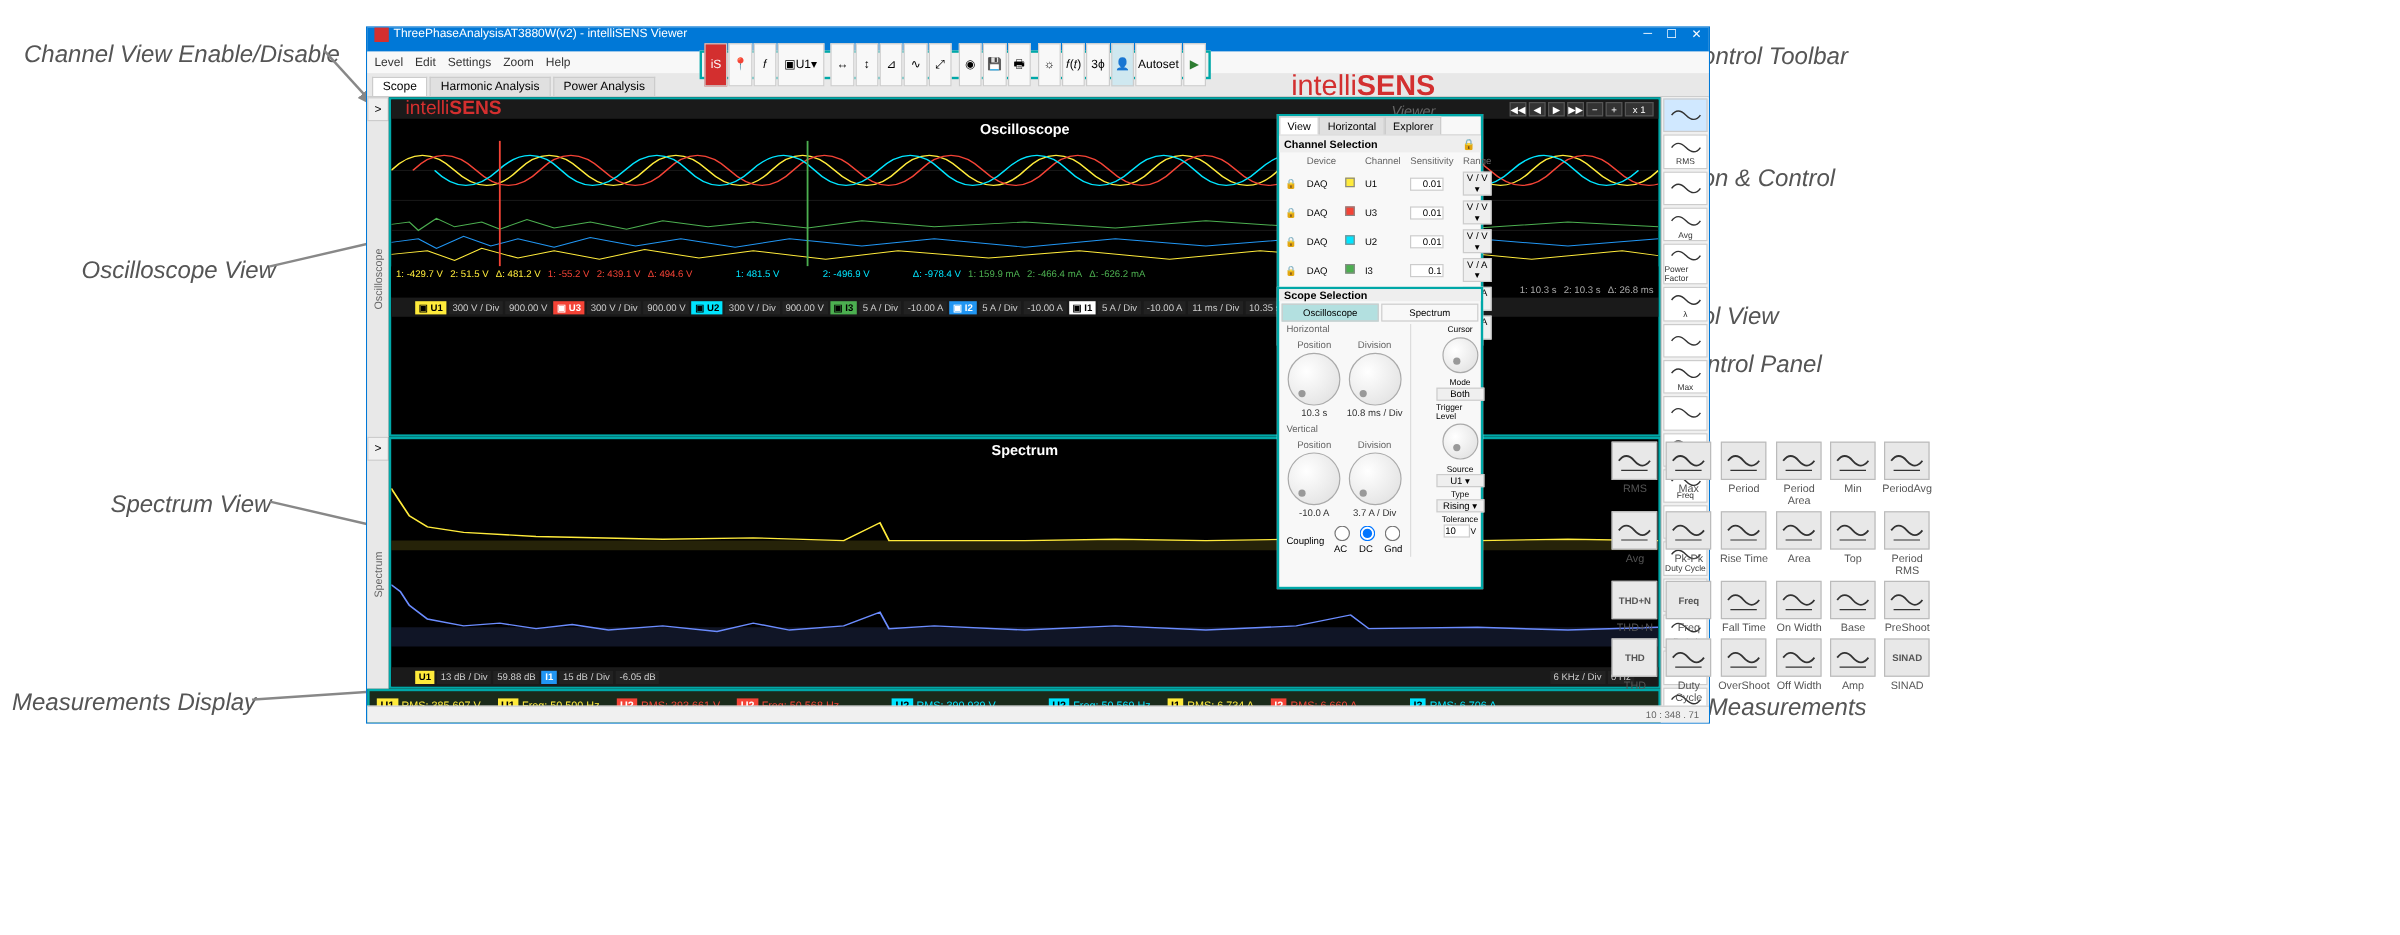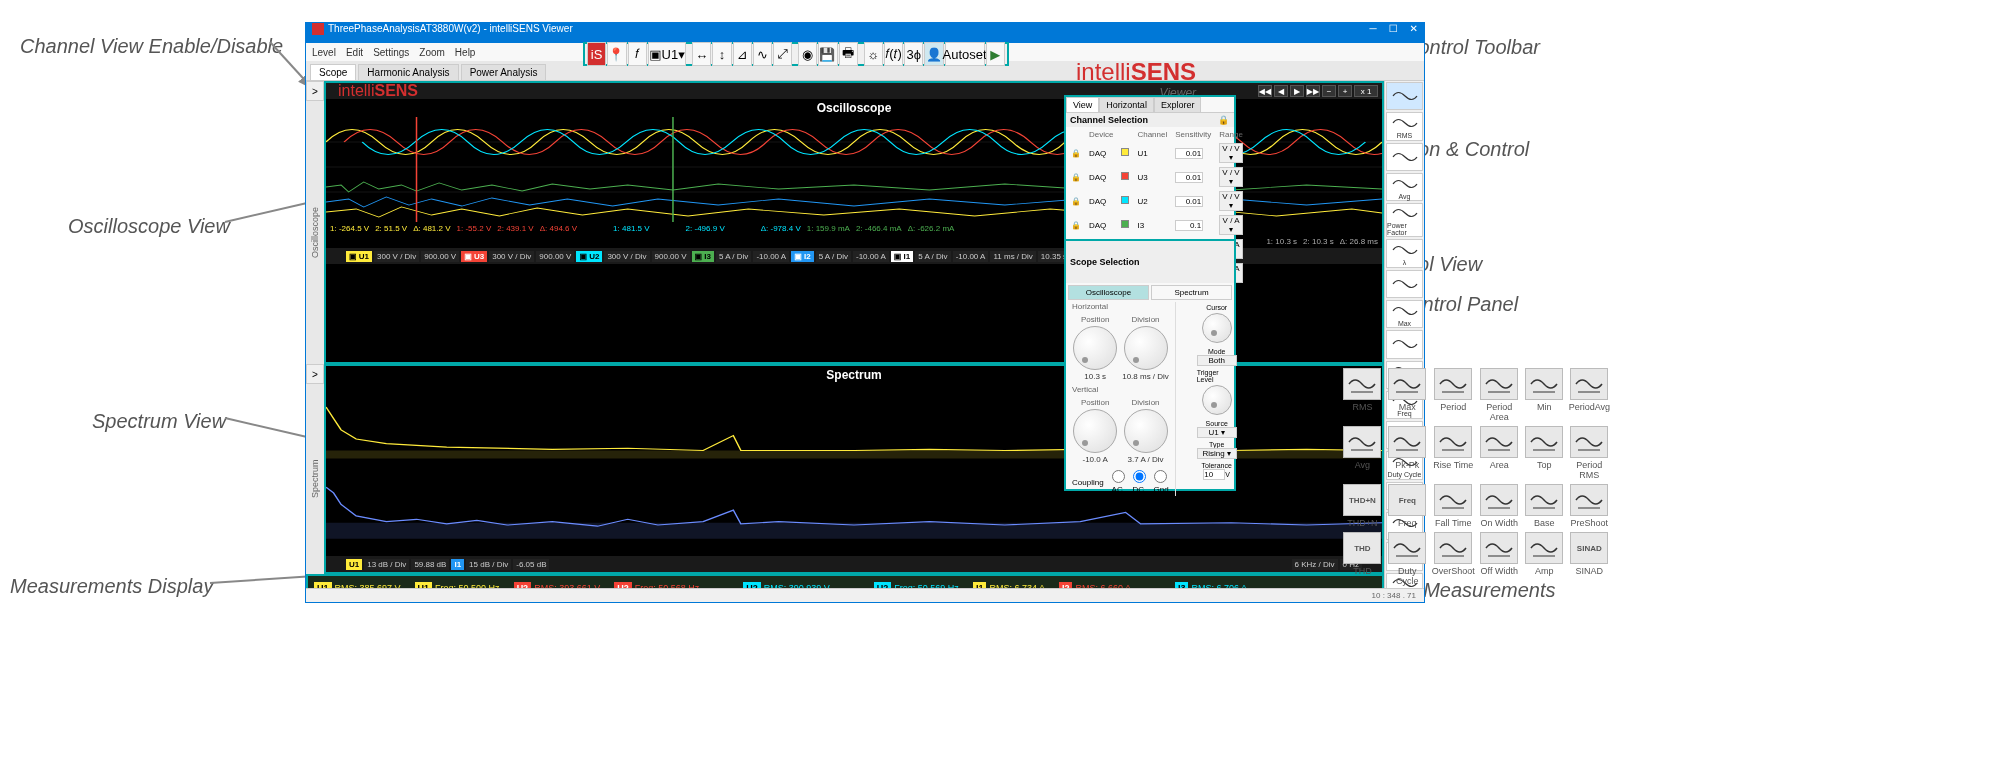--- a/index.html
+++ b/index.html
@@ -20,21 +20,21 @@
 
 .menubar { height: 18px; background: #f8f8f8; display: flex; align-items: center; padding: 0 6px; font-size: 10px; color: #333; gap: 10px; }
 .menubar span { cursor: pointer; }
 
 .doc-tabs { height: 20px; background: #e8e8e8; display: flex; align-items: flex-end; padding: 0 4px; border-bottom: 1px solid #ccc; }
 .doc-tab { padding: 2px 8px; font-size: 10px; background: #fff; border: 1px solid #ccc; border-bottom: none; margin-right: 2px; cursor: pointer; }
 .doc-tab.inactive { background: #e0e0e0; }
 
 
 .quick-toolbar { position: absolute; left: 583px; top: 42px; width: 426px; height: 24px; border: 2px solid #00a8a8; display: flex; align-items: center; background: #f0f0f0; padding: 0 2px; gap: 1px; }
-.toolbar-btn { width: 20px; height: 24px; background: #f8f8f8; border: 1px solid #ccc; display: flex; align-items: center; justify-content: center; font-size: 13px; cursor: pointer; }
+.toolbar-btn { width: 20px; height: 36px; background: #f8f8f8; border: 1px solid #ccc; display: flex; align-items: center; justify-content: center; font-size: 10px; cursor: pointer; }
 .toolbar-btn.wide { width: 40px; }
 .toolbar-btn.red { background: #d32f2f; color: #fff; }
 .toolbar-btn.green { color: #2e7d32; }
 
 
 .main-area { display: flex; height: calc(100% - 58px); }
 .left-panel { width: 18px; background: #e8e8e8; display: flex; flex-direction: column; }
 .left-toggle { height: 20px; border: 1px solid #ccc; display: flex; align-items: center; justify-content: center; font-size: 10px; cursor: pointer; background: #f0f0f0; }
 .vert-label { writing-mode: vertical-rl; transform: rotate(180deg); font-size: 9px; color: #666; flex: 1; display: flex; align-items: center; justify-content: center; padding: 4px 0; }
 
@@ -208,21 +208,21 @@
 
               <path d="M0,70 L10,68 L15,75 L25,65 L35,72 L50,68 L60,74 L75,66 L90,73 L110,68 L130,74 L150,67 L175,72 L200,68 L230,73 L260,67 L300,72 L350,68 L400,73 L450,67 L500,72 L550,68 L600,73 L650,68 L700,72" stroke="#4caf50" fill="none" stroke-width="0.8"></path>
               <path d="M0,85 L15,82 L25,90 L40,80 L55,88 L70,82 L90,89 L110,81 L135,88 L160,82 L190,89 L220,82 L260,88 L300,82 L350,89 L400,82 L450,88 L500,82 L550,89 L600,82 L650,88 L700,82" stroke="#2196f3" fill="none" stroke-width="0.8"></path>
               <path d="M0,95 L20,92 L35,100 L50,90 L70,98 L90,92 L115,99 L140,91 L170,98 L200,92 L240,99 L280,92 L330,98 L380,92 L430,99 L480,92 L530,98 L580,92 L630,99 L680,92 L700,96" stroke="#ffeb3b" fill="none" stroke-width="0.8"></path>
 
               <line x1="60" y1="0" x2="60" y2="105" stroke="#f44336" stroke-width="1"></line>
               <line x1="230" y1="0" x2="230" y2="105" stroke="#4caf50" stroke-width="1"></line>
             </svg>
           </div>
           <div class="measurements-row" id="cursor-readout">
-              <span class="meas-item yellow">1: -264.5 V  </span>
+              <span class="meas-item yellow">1: -429.7 V  </span>
               <span class="meas-item yellow">2: 51.5 V  </span>
               <span class="meas-item yellow">Δ: 481.2 V  </span>
               <span class="meas-item red">1: -55.2 V  </span>
               <span class="meas-item red">2: 439.1 V  </span>
               <span class="meas-item red">Δ: 494.6 V</span>
               <span class="meas-item cyan">1: 481.5 V</span>
               <span class="meas-item cyan">2: -496.9 V</span>
               <span class="meas-item cyan">Δ: -978.4 V</span>
               <span class="meas-item green">1: 159.9 mA</span>
               <span class="meas-item green">2: -466.4 mA</span>
@@ -510,21 +510,21 @@
           <td><span class="color-sq" style="background:#fff"></span></td>
           <td>I1</td>
           <td><input value="0.1" style=""></td>
           <td><button style="font-size:8px;border:1px solid #ccc;padding:0 2px;">V / A ▾</button></td>
         </tr>
       </tbody>
   </table>
 </div>
 
 <div class="scope-control">
-  <div class="panel-header" style="padding:16px 4px;">
+  <div class="panel-header" style="padding:0 4px;">
       <span>Scope Selection</span>
     </div>
   <div class="scope-sel-tabs">
     <div class="scope-sel-tab active">Oscilloscope</div>
     <div class="scope-sel-tab">Spectrum</div>
   </div>
   <div style="display:flex;">
     <div style="flex:2;">
       <div class="knob-label" style="padding-left:6px;">Horizontal</div>
       <div class="knob-section">

